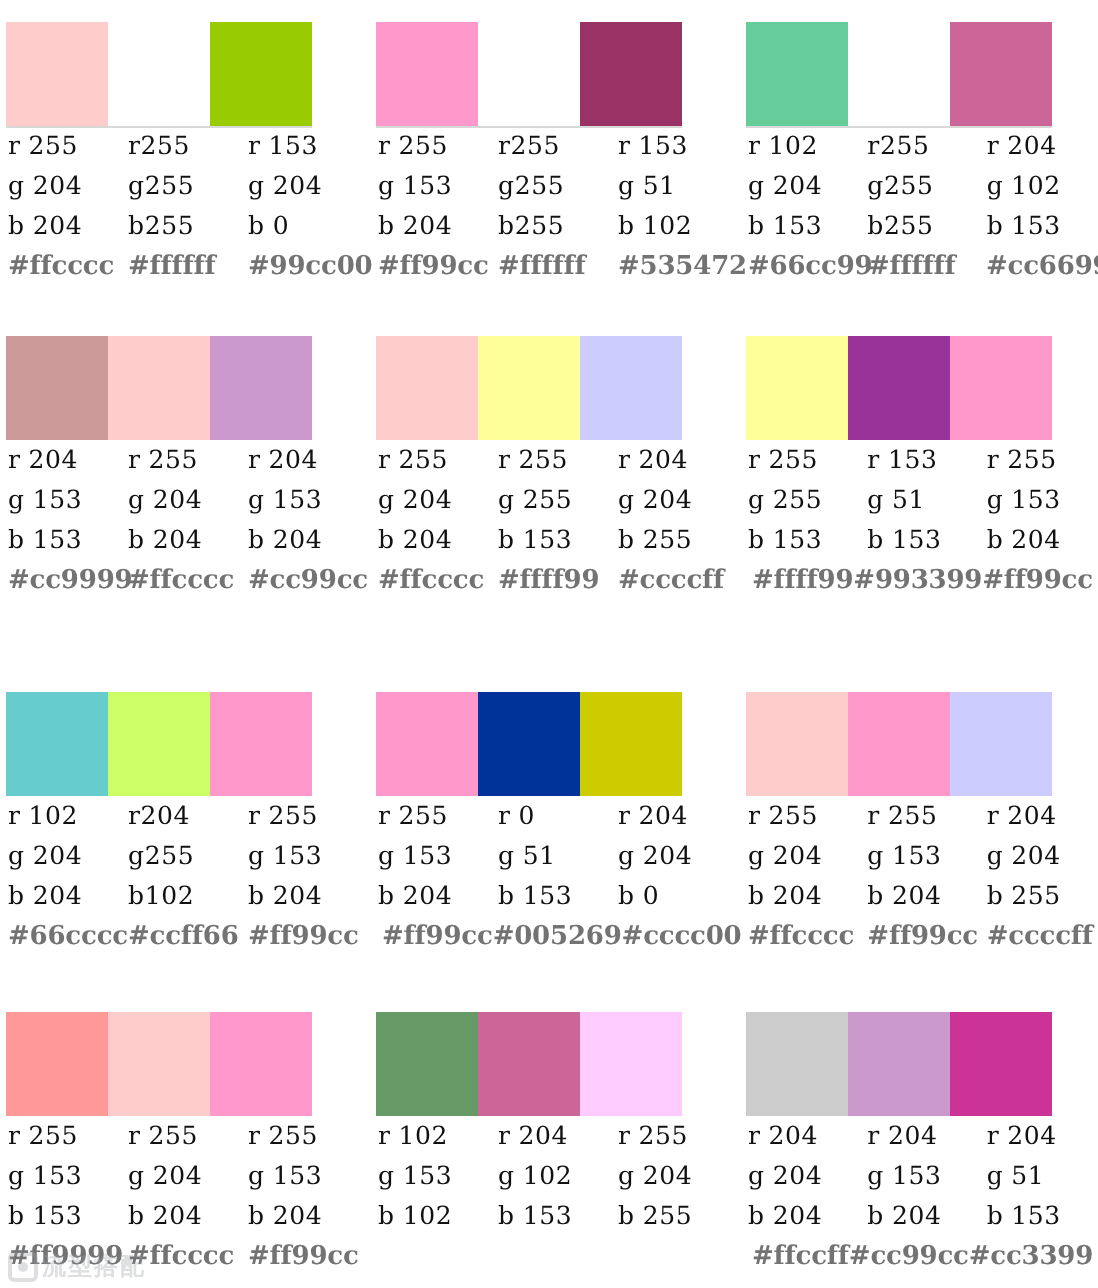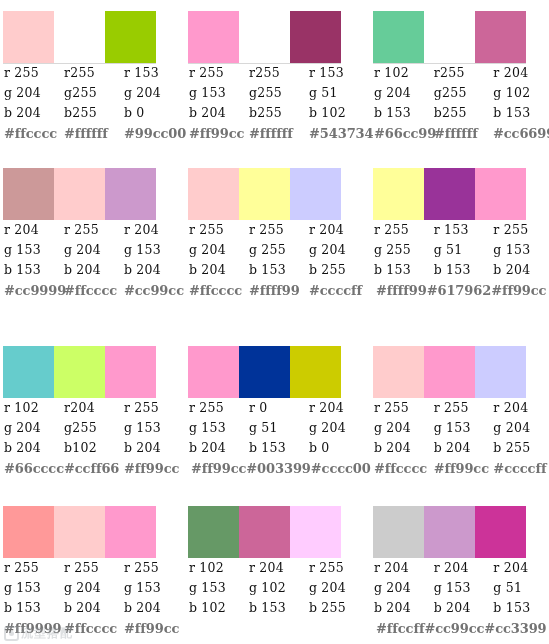--- a/index.html
+++ b/index.html
@@ -202,21 +202,21 @@
           <div class="chan-cell"><span class="ch-key">g</span><span class="ch-val">51</span></div>
         </div>
         <div class="chan-row">
           <div class="chan-cell"><span class="ch-key">b</span><span class="ch-val">204</span></div>
           <div class="chan-cell tight"><span class="ch-key">b</span><span class="ch-val">255</span></div>
           <div class="chan-cell"><span class="ch-key">b</span><span class="ch-val">102</span></div>
         </div>
         <div class="hex-row">
           <div class="hex-cell">#ff99cc</div>
           <div class="hex-cell">#ffffff</div>
-          <div class="hex-cell">#543734</div>
+          <div class="hex-cell">#535472</div>
         </div>
       </div>
     </div>
     <div class="palette-cell r1">
       <div class="swatch-strip">
         <div class="swatch" title="#66cc99" style="background: rgb(102, 204, 153);"></div>
         <div class="swatch sw-white" title="#ffffff" style="background: rgb(255, 255, 255);"></div>
         <div class="swatch" title="#cc6699" style="background: rgb(204, 102, 153);"></div>
       </div>
       <div class="readout">
@@ -317,21 +317,21 @@
           <div class="chan-cell"><span class="ch-key">g</span><span class="ch-val">51</span></div>
           <div class="chan-cell"><span class="ch-key">g</span><span class="ch-val">153</span></div>
         </div>
         <div class="chan-row">
           <div class="chan-cell"><span class="ch-key">b</span><span class="ch-val">153</span></div>
           <div class="chan-cell"><span class="ch-key">b</span><span class="ch-val">153</span></div>
           <div class="chan-cell"><span class="ch-key">b</span><span class="ch-val">204</span></div>
         </div>
         <div class="hex-row compressed">
           <div class="hex-cell">#ffff99</div>
-          <div class="hex-cell">#617962</div>
+          <div class="hex-cell">#993399</div>
           <div class="hex-cell">#ff99cc</div>
         </div>
       </div>
     </div>
     <div class="palette-cell r3">
       <div class="swatch-strip">
         <div class="swatch" title="#66cccc" style="background: rgb(102, 204, 204);"></div>
         <div class="swatch" title="#ccff66" style="background: rgb(204, 255, 102);"></div>
         <div class="swatch" title="#ff99cc" style="background: rgb(255, 153, 204);"></div>
       </div>
@@ -375,21 +375,21 @@
           <div class="chan-cell"><span class="ch-key">g</span><span class="ch-val">51</span></div>
           <div class="chan-cell"><span class="ch-key">g</span><span class="ch-val">204</span></div>
         </div>
         <div class="chan-row">
           <div class="chan-cell"><span class="ch-key">b</span><span class="ch-val">204</span></div>
           <div class="chan-cell"><span class="ch-key">b</span><span class="ch-val">153</span></div>
           <div class="chan-cell"><span class="ch-key">b</span><span class="ch-val">0</span></div>
         </div>
         <div class="hex-row compressed">
           <div class="hex-cell">#ff99cc</div>
-          <div class="hex-cell">#003399</div>
+          <div class="hex-cell">#005269</div>
           <div class="hex-cell">#cccc00</div>
         </div>
       </div>
     </div>
     <div class="palette-cell r3">
       <div class="swatch-strip">
         <div class="swatch" title="#ffcccc" style="background: rgb(255, 204, 204);"></div>
         <div class="swatch" title="#ff99cc" style="background: rgb(255, 153, 204);"></div>
         <div class="swatch" title="#ccccff" style="background: rgb(204, 204, 255);"></div>
       </div>

